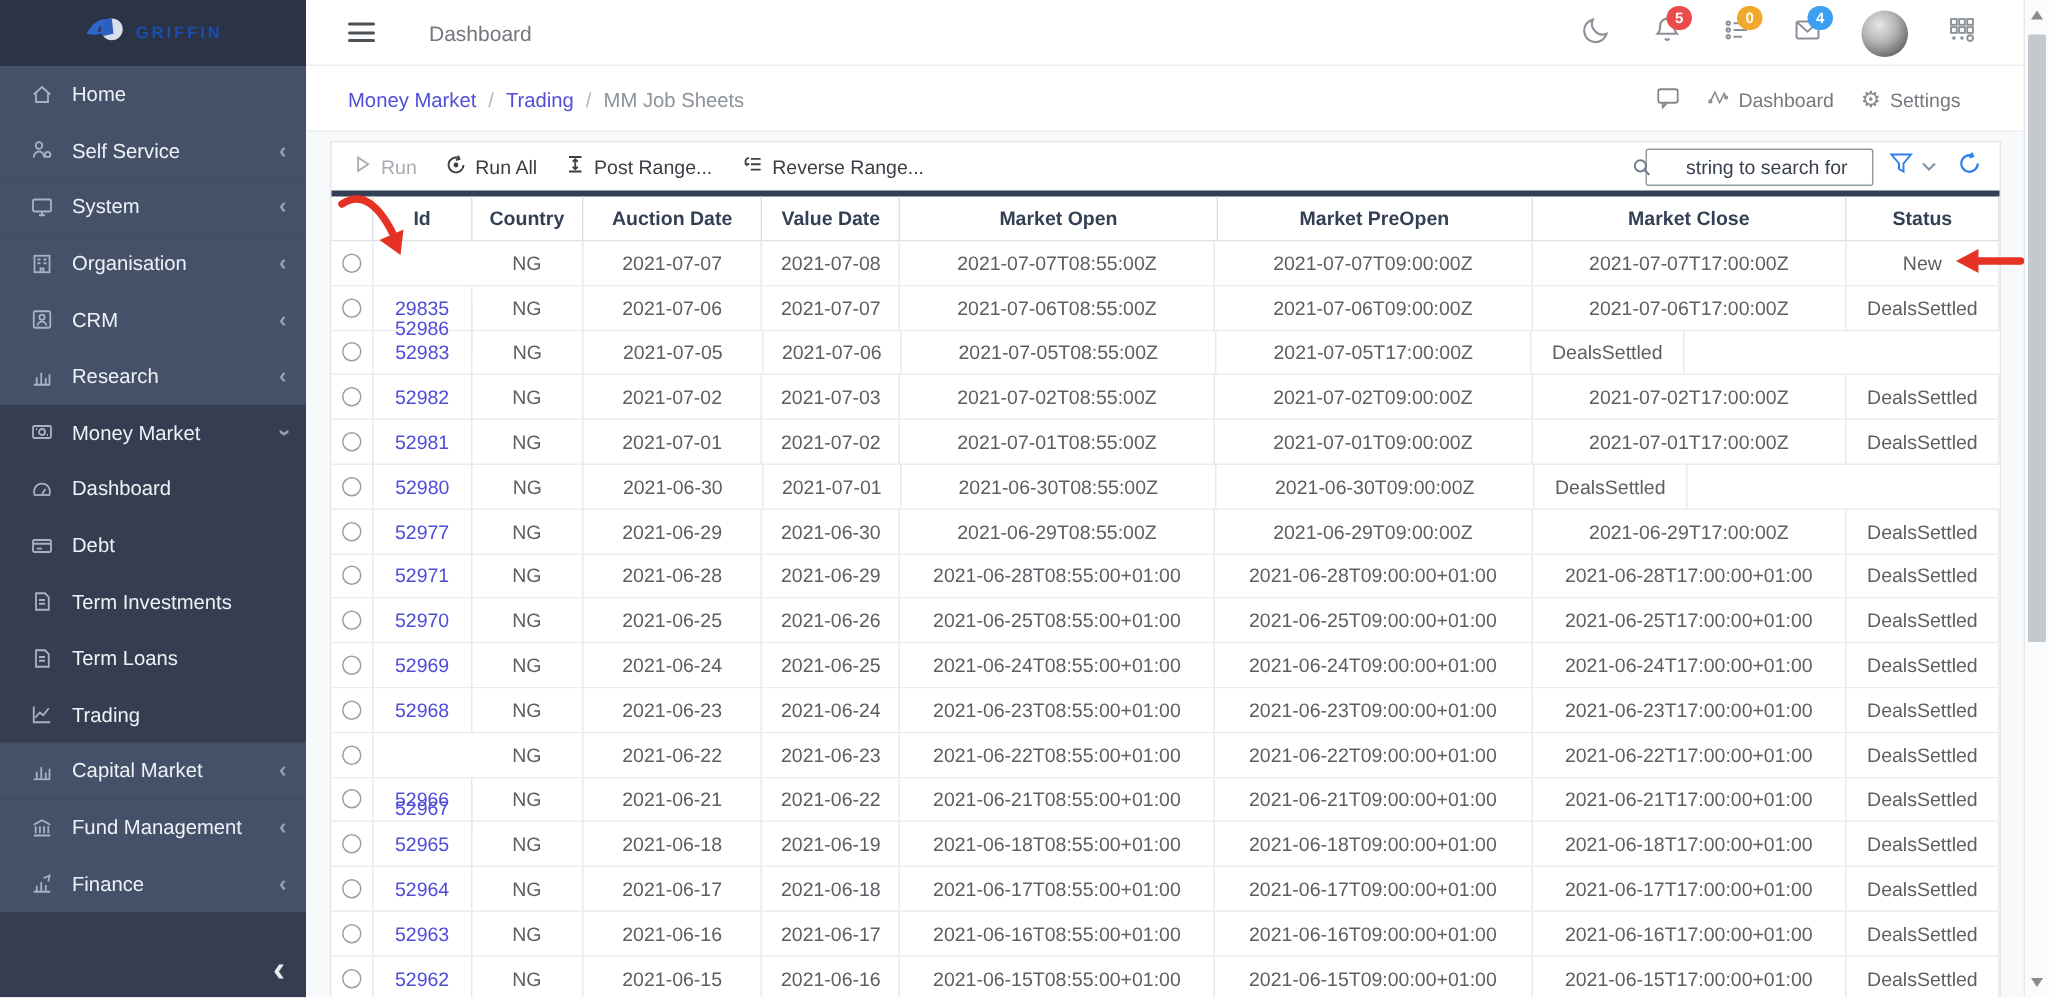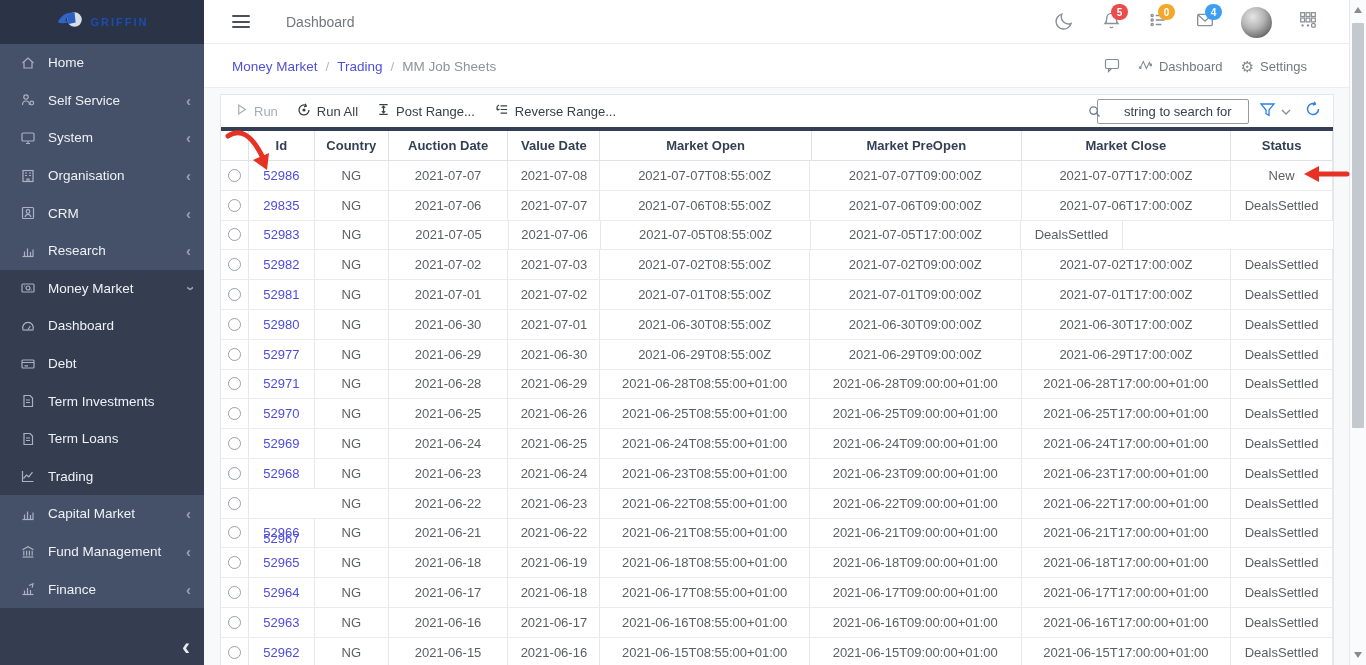--- a/index.html
+++ b/index.html
@@ -424,21 +424,21 @@
           <div class="gh-cell" style="width: 212px;">Market Open</div>
           <div class="gh-cell" style="width: 210px;">Market PreOpen</div>
           <div class="gh-cell" style="width: 210px;">Market Close</div>
           <div class="gh-cell" style="width: 102px;">Status</div>
         </div>
       <div class="grid-body">
           <div class="g-row">
             <div class="g-cell" style="width: 28px;">
               <span class="radio"></span>
             </div>
-            <div class="g-cell" style="width: 66px;">
+            <div class="g-cell" style="width: 66px; margin-top: 43px;">
               <a class="id-link">52986</a>
             </div>
             <div class="g-cell" style="width: 74px;">NG</div>
             <div class="g-cell" style="width: 120px;">2021-07-07</div>
             <div class="g-cell" style="width: 92px;">2021-07-08</div>
             <div class="g-cell" style="width: 210px;">2021-07-07T08:55:00Z</div>
             <div class="g-cell" style="width: 212px;">2021-07-07T09:00:00Z</div>
             <div class="g-cell" style="width: 210px;">2021-07-07T17:00:00Z</div>
             <div class="g-cell" style="width: 102px;">New</div>
           </div>
@@ -506,21 +506,20 @@
               <span class="radio"></span>
             </div>
             <div class="g-cell" style="width: 66px;">
               <a class="id-link">52980</a>
             </div>
             <div class="g-cell" style="width: 74px;">NG</div>
             <div class="g-cell" style="width: 120px;">2021-06-30</div>
             <div class="g-cell" style="width: 92px;">2021-07-01</div>
             <div class="g-cell" style="width: 210px;">2021-06-30T08:55:00Z</div>
             <div class="g-cell" style="width: 212px;">2021-06-30T09:00:00Z</div>
-            <div class="g-cell" style="width: 210px;">2021-06-30T17:00:00Z</div>
             <div class="g-cell" style="width: 102px;">DealsSettled</div>
           </div>
           <div class="g-row">
             <div class="g-cell" style="width: 28px;">
               <span class="radio"></span>
             </div>
             <div class="g-cell" style="width: 66px;">
               <a class="id-link">52977</a>
             </div>
             <div class="g-cell" style="width: 74px;">NG</div>

